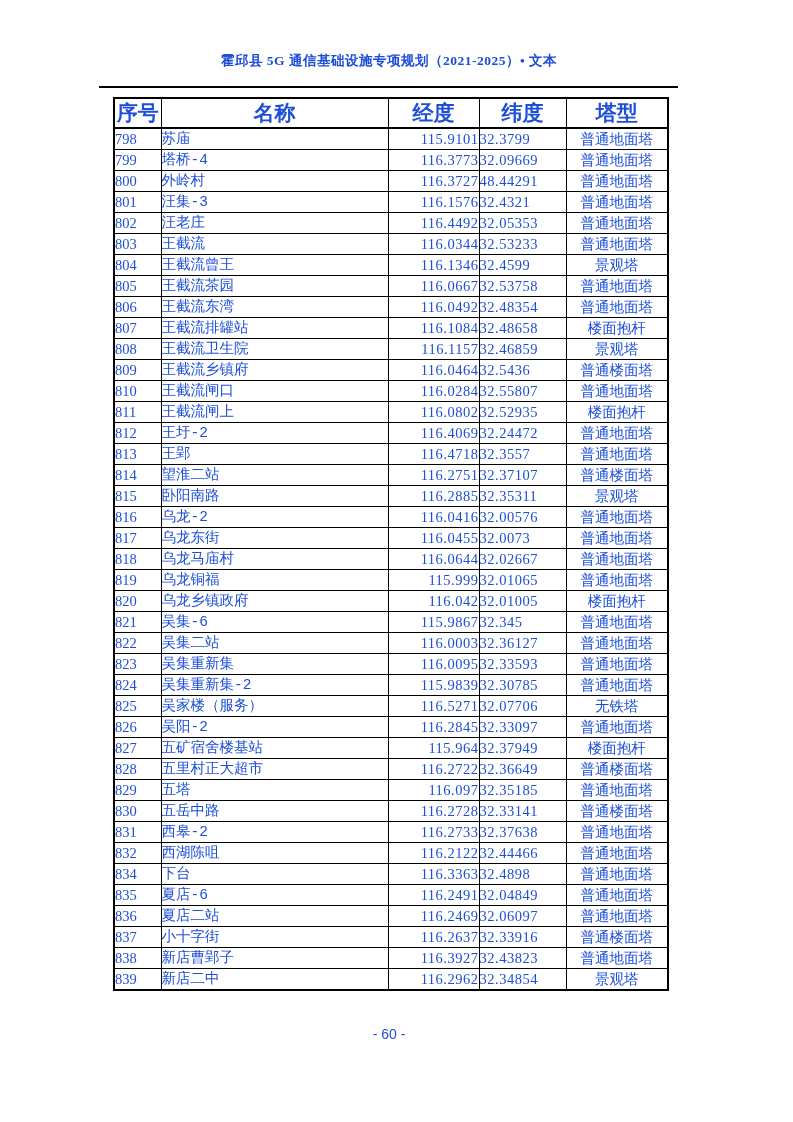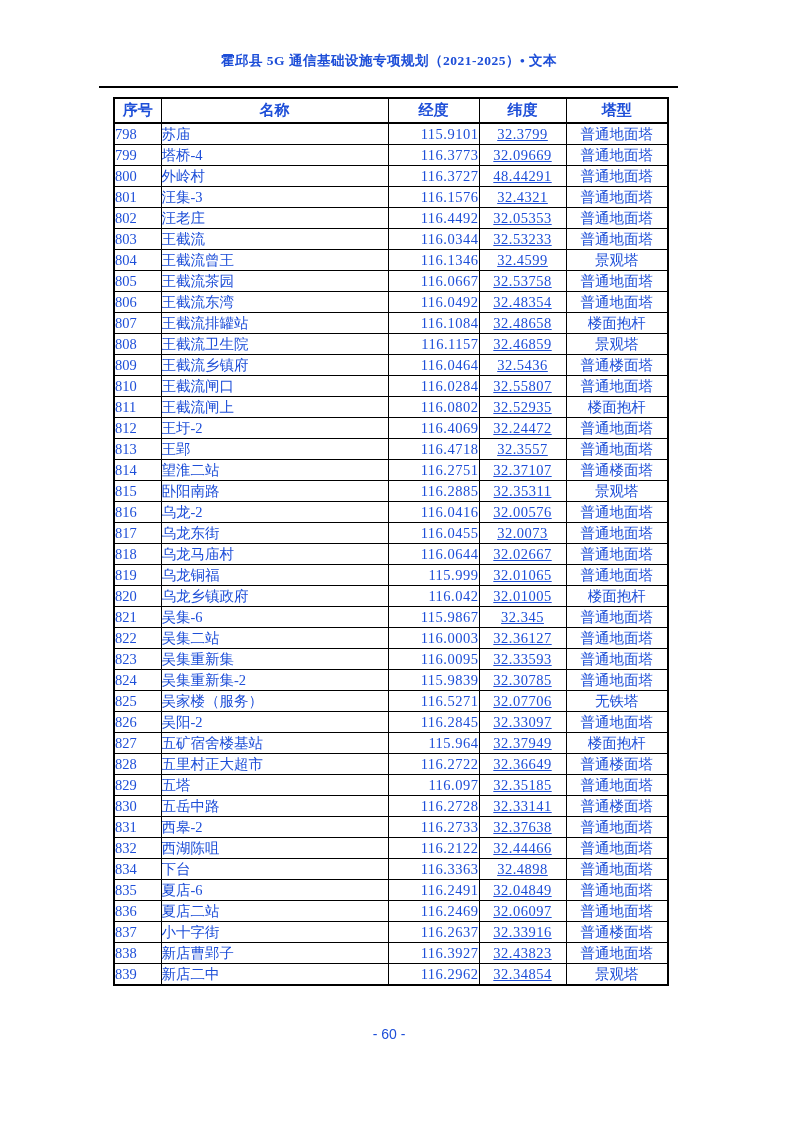--- a/index.html
+++ b/index.html
@@ -47,39 +47,39 @@
   table.tower-table th,
   table.tower-table td {
     border: 1px solid #000000;
     padding: 0;
     overflow: hidden;
     white-space: nowrap;
   }
   table.tower-table thead th {
     border-bottom: 2px solid #000000;
     height: 23px;
-    font-size: 15px;
+    font-size: 21px;
     font-weight: bold;
     text-align: center;
     font-family: "Liberation Sans", "DejaVu Sans", sans-serif;
   }
   table.tower-table td {
     height: 20px;
     line-height: 20px;
     font-size: 14.5px;
   }
   col.c-seq  { width: 47px; }
   col.c-name { width: 227px; }
   col.c-lng  { width: 91px; }
   col.c-lat  { width: 87px; }
   col.c-type { width: 102px; }
   td.c-seq  { text-align: left; }
-  td.c-name { text-align: left; padding-left: 12px; }
+  td.c-name { text-align: left; padding-left: 12px; font-family: Liberation Mono, monospace; }
   td.c-lng  { text-align: right; padding-right: 11px; letter-spacing: 0.5px; }
-  td.c-lat  { text-align: center; padding-right: 6px; letter-spacing: 0.5px; text-decoration: underline; }
+  td.c-lat  { text-align: left; padding-right: 6px; letter-spacing: 0.5px; }
   td.c-type { text-align: center; }
   .page-footer {
     position: absolute;
     top: 1026px;
     left: 100px;
     width: 578px;
     text-align: center;
     font-size: 14px;
     font-family: "Liberation Sans", "DejaVu Sans", sans-serif;
   }

